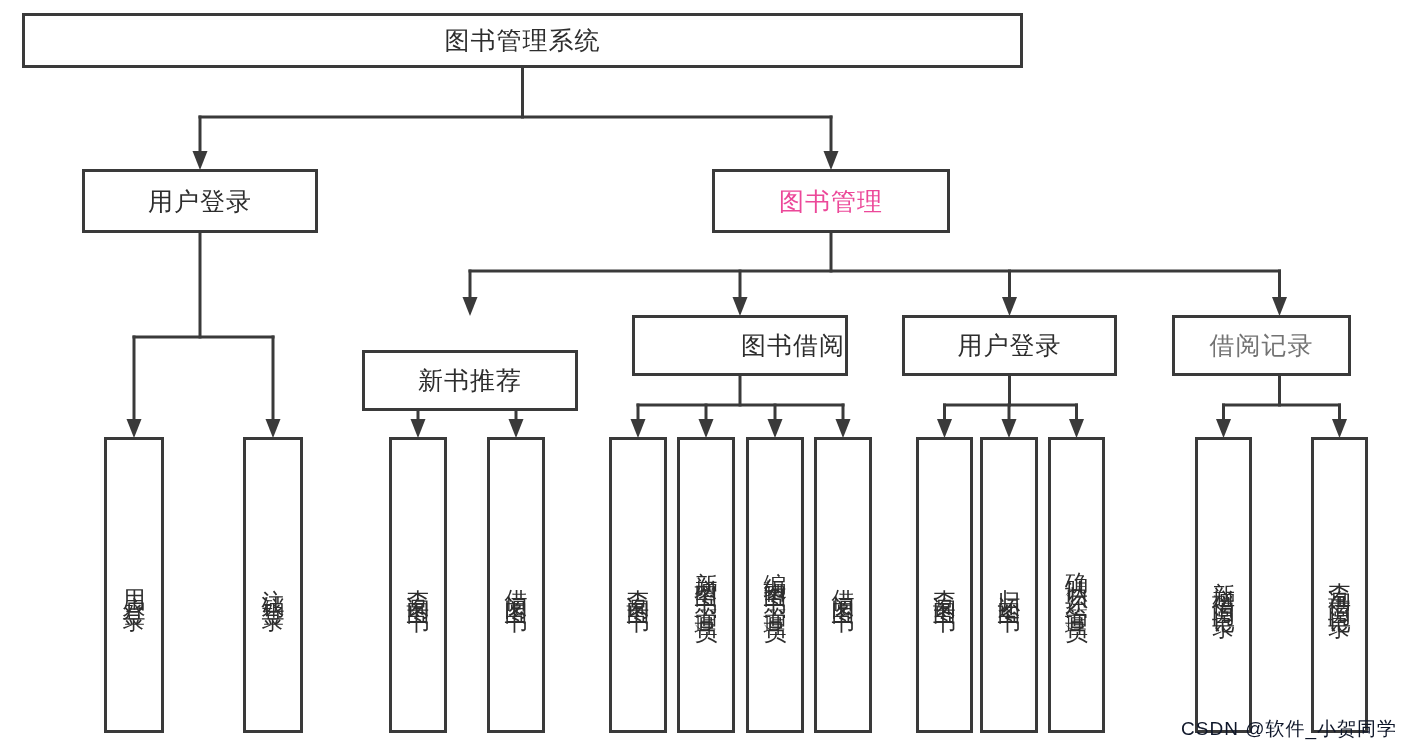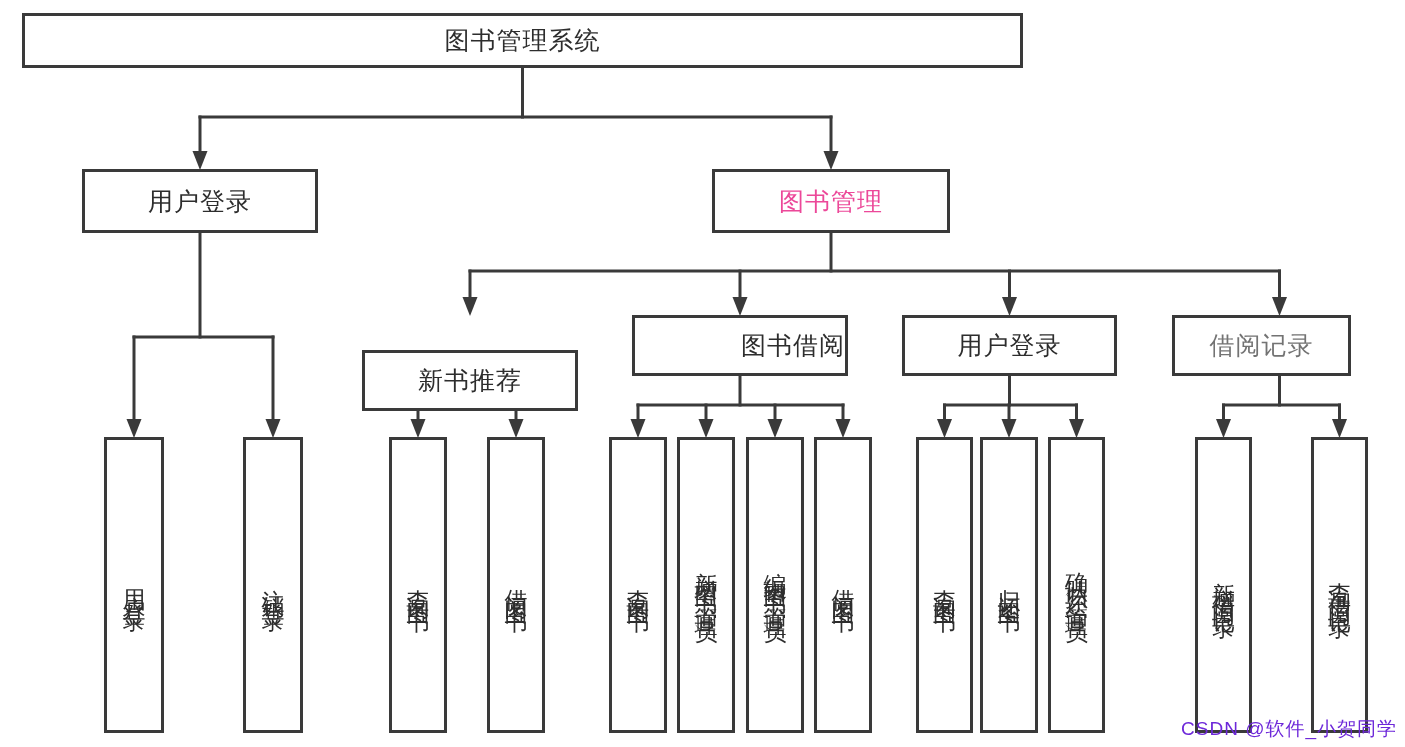--- a/index.html
+++ b/index.html
@@ -99,21 +99,21 @@
       <polygon points="1009,438 1001.5,419 1016.5,419" fill="#3a3a3a"></polygon>
       <line x1="1076.5" y1="405" x2="1076.5" y2="423" stroke="#3a3a3a" stroke-width="3" stroke-linecap="square"></line>
       <polygon points="1076.5,438 1069,419 1084,419" fill="#3a3a3a"></polygon>
       <line x1="1279.5" y1="376" x2="1279.5" y2="405" stroke="#3a3a3a" stroke-width="3" stroke-linecap="square"></line>
       <line x1="1223.5" y1="405" x2="1339.5" y2="405" stroke="#3a3a3a" stroke-width="3" stroke-linecap="square"></line>
       <line x1="1223.5" y1="405" x2="1223.5" y2="423" stroke="#3a3a3a" stroke-width="3" stroke-linecap="square"></line>
       <polygon points="1223.5,438 1216,419 1231,419" fill="#3a3a3a"></polygon>
       <line x1="1339.5" y1="405" x2="1339.5" y2="423" stroke="#3a3a3a" stroke-width="3" stroke-linecap="square"></line>
       <polygon points="1339.5,438 1332,419 1347,419" fill="#3a3a3a"></polygon>
     </svg>
-  <div class="watermark" style="color: #6d28d9;">CSDN @软件_小贺同学</div>
+  <div class="watermark" style="color: #0f172a;">CSDN @软件_小贺同学</div>
 <div class="node" style="left: 22px; top: 13px; width: 1001px; height: 55px; border-color: rgb(58, 58, 58); color: rgb(45, 45, 45);">
       <span>图书管理系统</span>
     </div>
     <div class="node" style="left: 82px; top: 169px; width: 236px; height: 64px; border-color: rgb(58, 58, 58); color: rgb(45, 45, 45);">
       <span>用户登录</span>
     </div>
     <div class="node" style="left: 712px; top: 169px; width: 238px; height: 64px; border-color: rgb(58, 58, 58); color: #ec4899;">
       <span>图书管理</span>
     </div>
     <div class="node" style="left: 362px; top: 315px; width: 216px; height: 61px; border-color: rgb(58, 58, 58); color: rgb(45, 45, 45); margin-top: 35px;">

